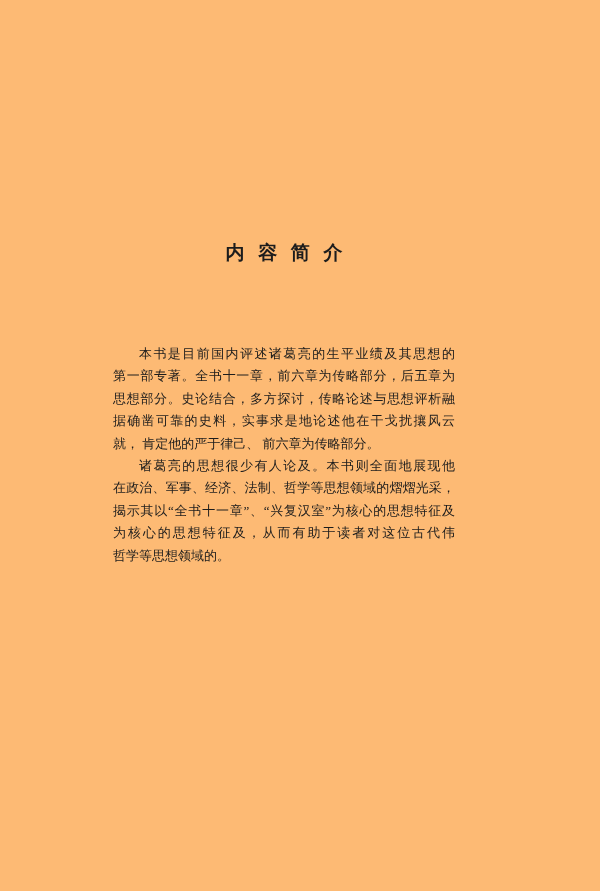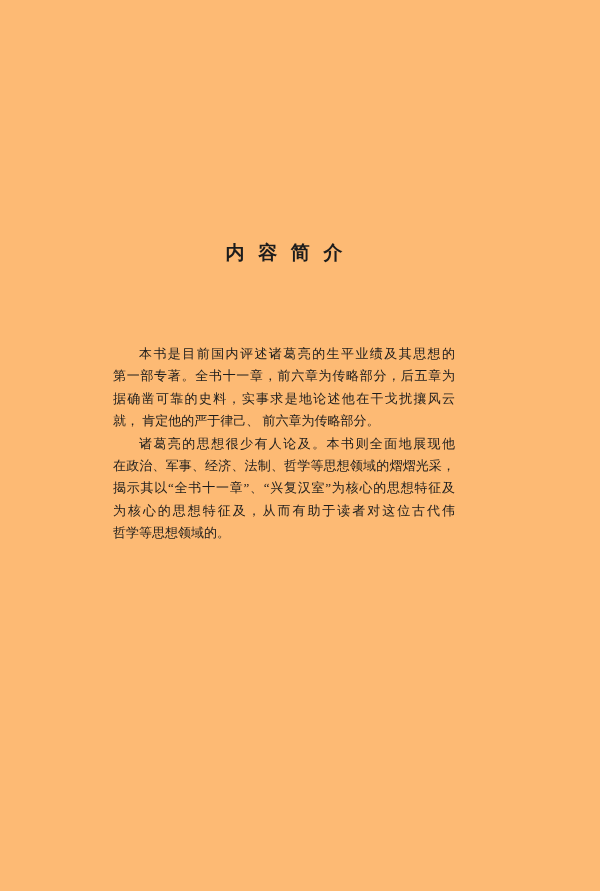--- a/index.html
+++ b/index.html
@@ -59,20 +59,21 @@
 <body>
 
 <div class="page">
 
   <h1 class="title">内容简介</h1>
 
   <div class="body-text">
 
     <div class="line indent">本书是目前国内评述诸葛亮的生平业绩及其思想的</div>
     <div class="line">第一部专著。全书十一章，前六章为传略部分，后五章为</div>
+    <div class="line">思想部分。史论结合，多方探讨，传略论述与思想评析融</div>
 
     <div class="line">据确凿可靠的史料，实事求是地论述他在干戈扰攘风云</div>
     <div class="line last">就， 肯定他的严于律己、 前六章为传略部分。</div>
 
     <div class="line indent">诸葛亮的思想很少有人论及。本书则全面地展现他</div>
     <div class="line"><span>在政治、军事、经济、法制、哲学等思想领域的</span><span class="kai">熠熠</span><span>光采，</span></div>
     <div class="line">揭示其以“全书十一章”、“兴复汉室”为核心的思想特征及</div>
     <div class="line">为核心的思想特征及，从而有助于读者对这位古代伟</div>
     <div class="line last">哲学等思想领域的。</div>
 

